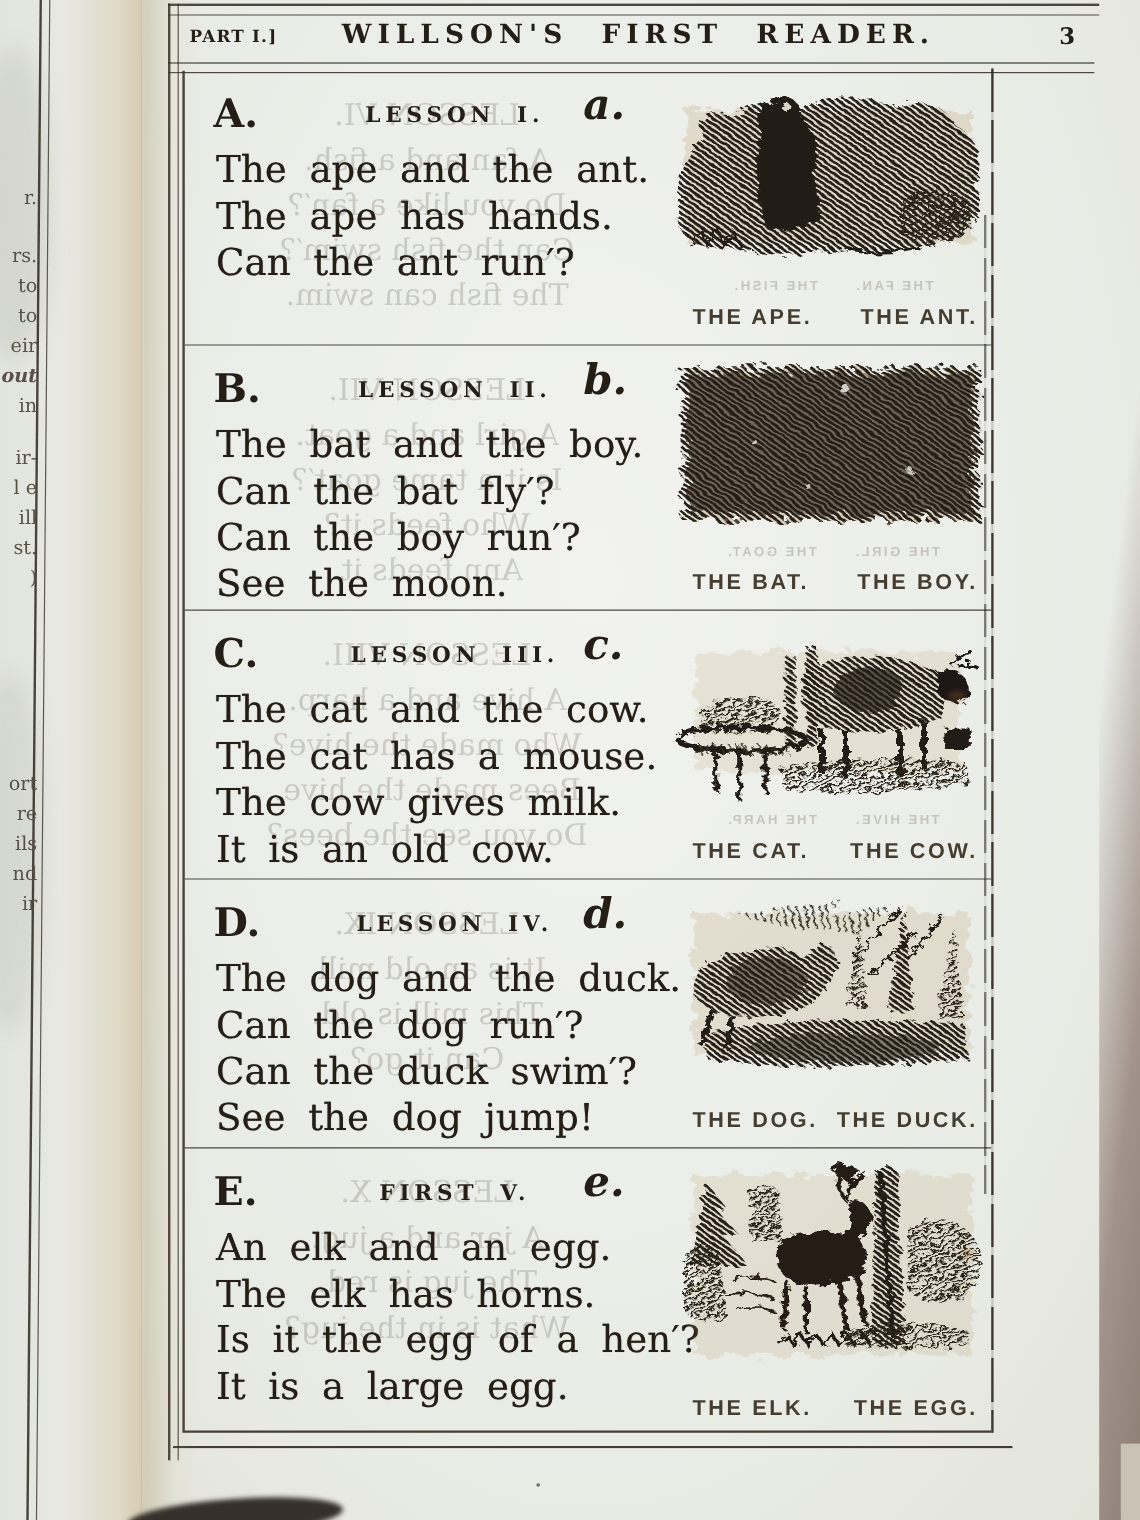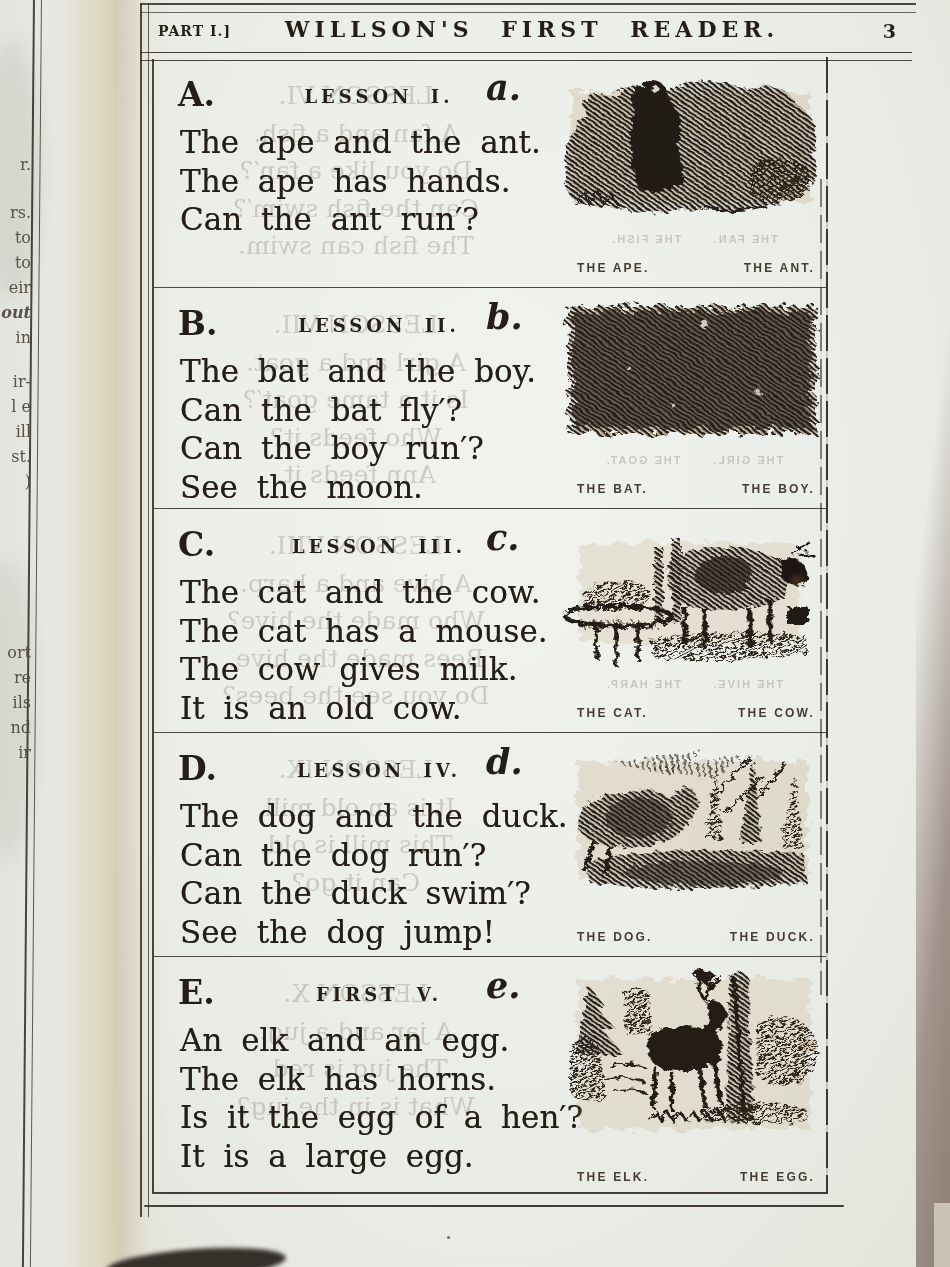--- a/index.html
+++ b/index.html
@@ -81,21 +81,21 @@
   .sec-lines{position:absolute;left:26px;top:64px;width:384px;z-index:1;
     font-size:31px;line-height:38.5px;word-spacing:9px;white-space:nowrap;
     text-shadow:0 0 .6px rgba(36,30,22,.65);}
   .sec-ill{position:absolute;left:395px;top:10px;width:290px;z-index:1;text-align:center;}
   .sec-ill svg{display:block;margin:0 auto;}
   .sec-ghost-cap{position:absolute;left:395px;width:290px;bottom:42px;z-index:0;text-align:center;
     transform:scaleX(-1);font-family:"Liberation Sans",sans-serif;font-size:11px;font-weight:bold;
     letter-spacing:2px;color:#8a8374;opacity:.38;white-space:pre;}
   .sec-caps{position:absolute;left:395px;width:290px;bottom:12px;z-index:1;display:flex;
     justify-content:space-between;padding:0 24px 0 28px;box-sizing:border-box;
-    font-family:"Liberation Sans",sans-serif;font-size:12px;font-weight:bold;
+    font-family:"Liberation Sans",sans-serif;font-size:18px;font-weight:bold;
     letter-spacing:2.2px;color:#453d30;}
 </style>
 </head>
 <body>
 
 <div id="photo">
 
   <svg width="0" height="0" style="position:absolute">
     <defs>
       <filter id="rough" x="-15%" y="-15%" width="130%" height="130%">

